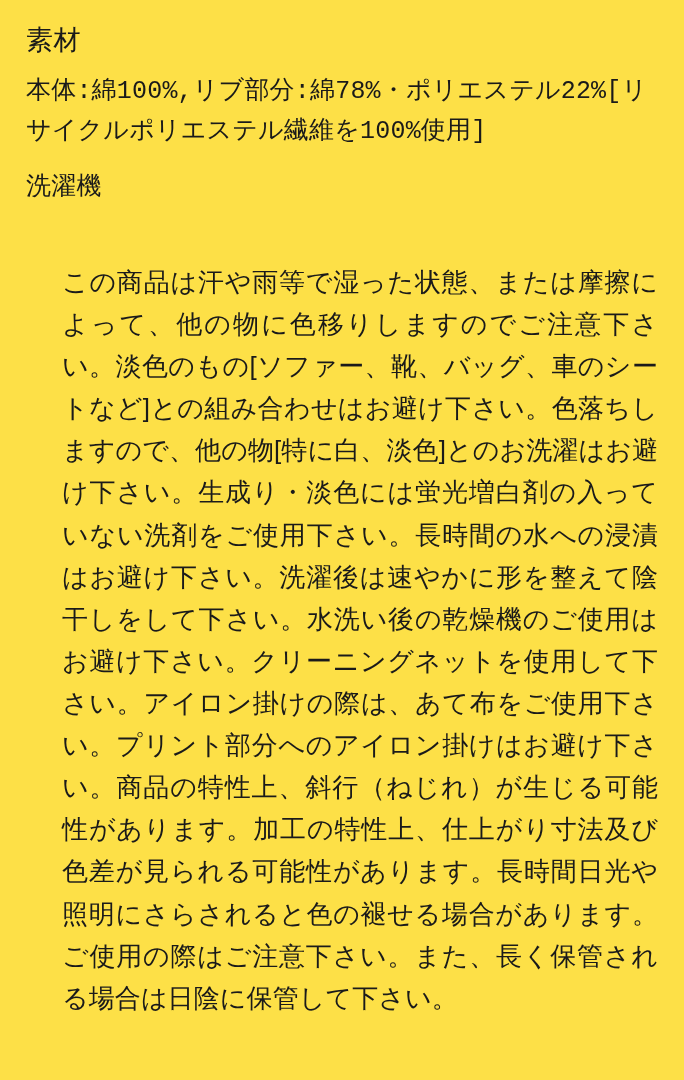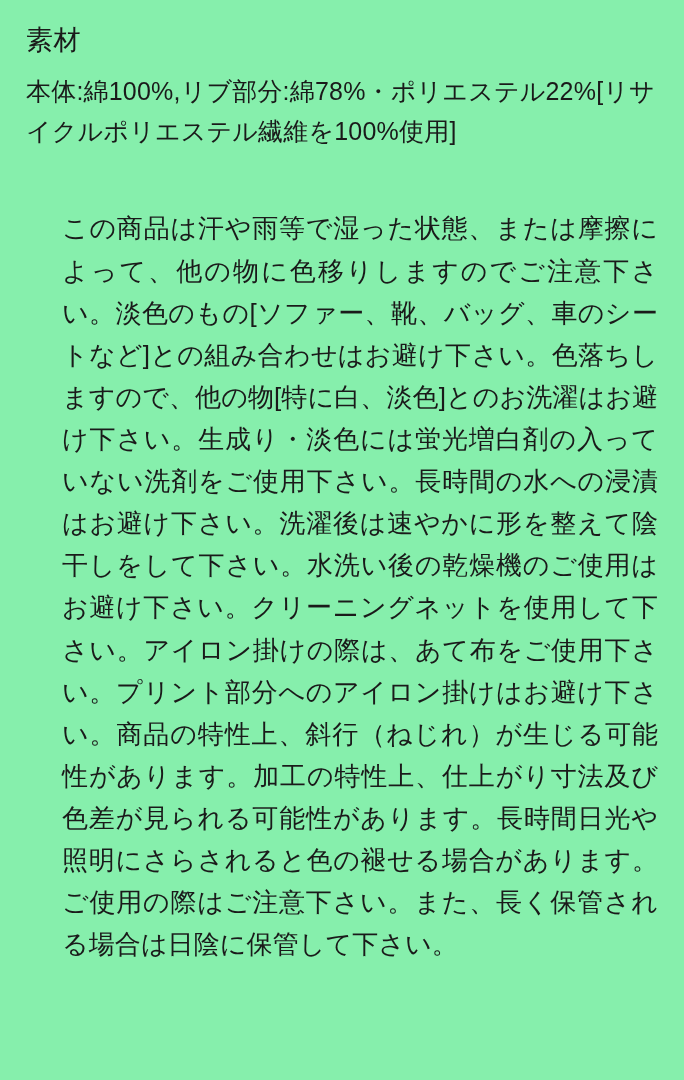--- a/index.html
+++ b/index.html
@@ -12,40 +12,41 @@
     min-height: 1080px;
     font-family: "Liberation Sans", "DejaVu Sans", sans-serif;
     color: #111111;
     -webkit-font-smoothing: antialiased;
   }
   .page {
     width: 684px;
     min-height: 1080px;
     box-sizing: border-box;
     padding: 14px 26px 10px 26px;
-    background: #86efac;
+    background: #fde047;
   }
   .section-heading {
     font-size: 27px;
     line-height: 1.35;
     font-weight: 400;
     color: #1a1a1a;
     margin: 8px 0 14px 0;
     letter-spacing: 0.5px;
   }
   .body-text {
     font-size: 25px;
     line-height: 1.58;
     font-weight: 400;
     color: #1a1a1a;
     margin: 0;
     letter-spacing: 0.2px;
   }
   .material-text {
     margin-bottom: 16px;
+    font-family: Liberation Mono, monospace;
   }
   .care-heading {
     margin-top: 58px;
   }
   .care-method {
     font-size: 25px;
     line-height: 1.5;
     margin: 0 0 0 0;
   }
   .notice-text {
@@ -61,16 +62,17 @@
 </head>
 <body>
 
 <div class="page">
 
   <h2 class="section-heading">素材</h2>
 
   <p class="body-text material-text">本体:綿100%,リブ部分:綿78%・ポリエステル22%[リサイクルポリエステル繊維を100%使用]</p>
 
 
+  <p class="body-text care-method">洗濯機</p>
 
   <p class="body-text notice-text">この商品は汗や雨等で湿った状態、または摩擦によって、他の物に色移りしますのでご注意下さい。淡色のもの[ソファー、靴、バッグ、車のシートなど]との組み合わせはお避け下さい。色落ちしますので、他の物[特に白、淡色]とのお洗濯はお避け下さい。生成り・淡色には蛍光増白剤の入っていない洗剤をご使用下さい。長時間の水への浸漬はお避け下さい。洗濯後は速やかに形を整えて陰干しをして下さい。水洗い後の乾燥機のご使用はお避け下さい。クリーニングネットを使用して下さい。アイロン掛けの際は、あて布をご使用下さい。プリント部分へのアイロン掛けはお避け下さい。商品の特性上、斜行（ねじれ）が生じる可能性があります。加工の特性上、仕上がり寸法及び色差が見られる可能性があります。長時間日光や照明にさらされると色の褪せる場合があります。 ご使用の際はご注意下さい。また、長く保管される場合は日陰に保管して下さい。</p>
 
 </div>
 
 </body></html>

